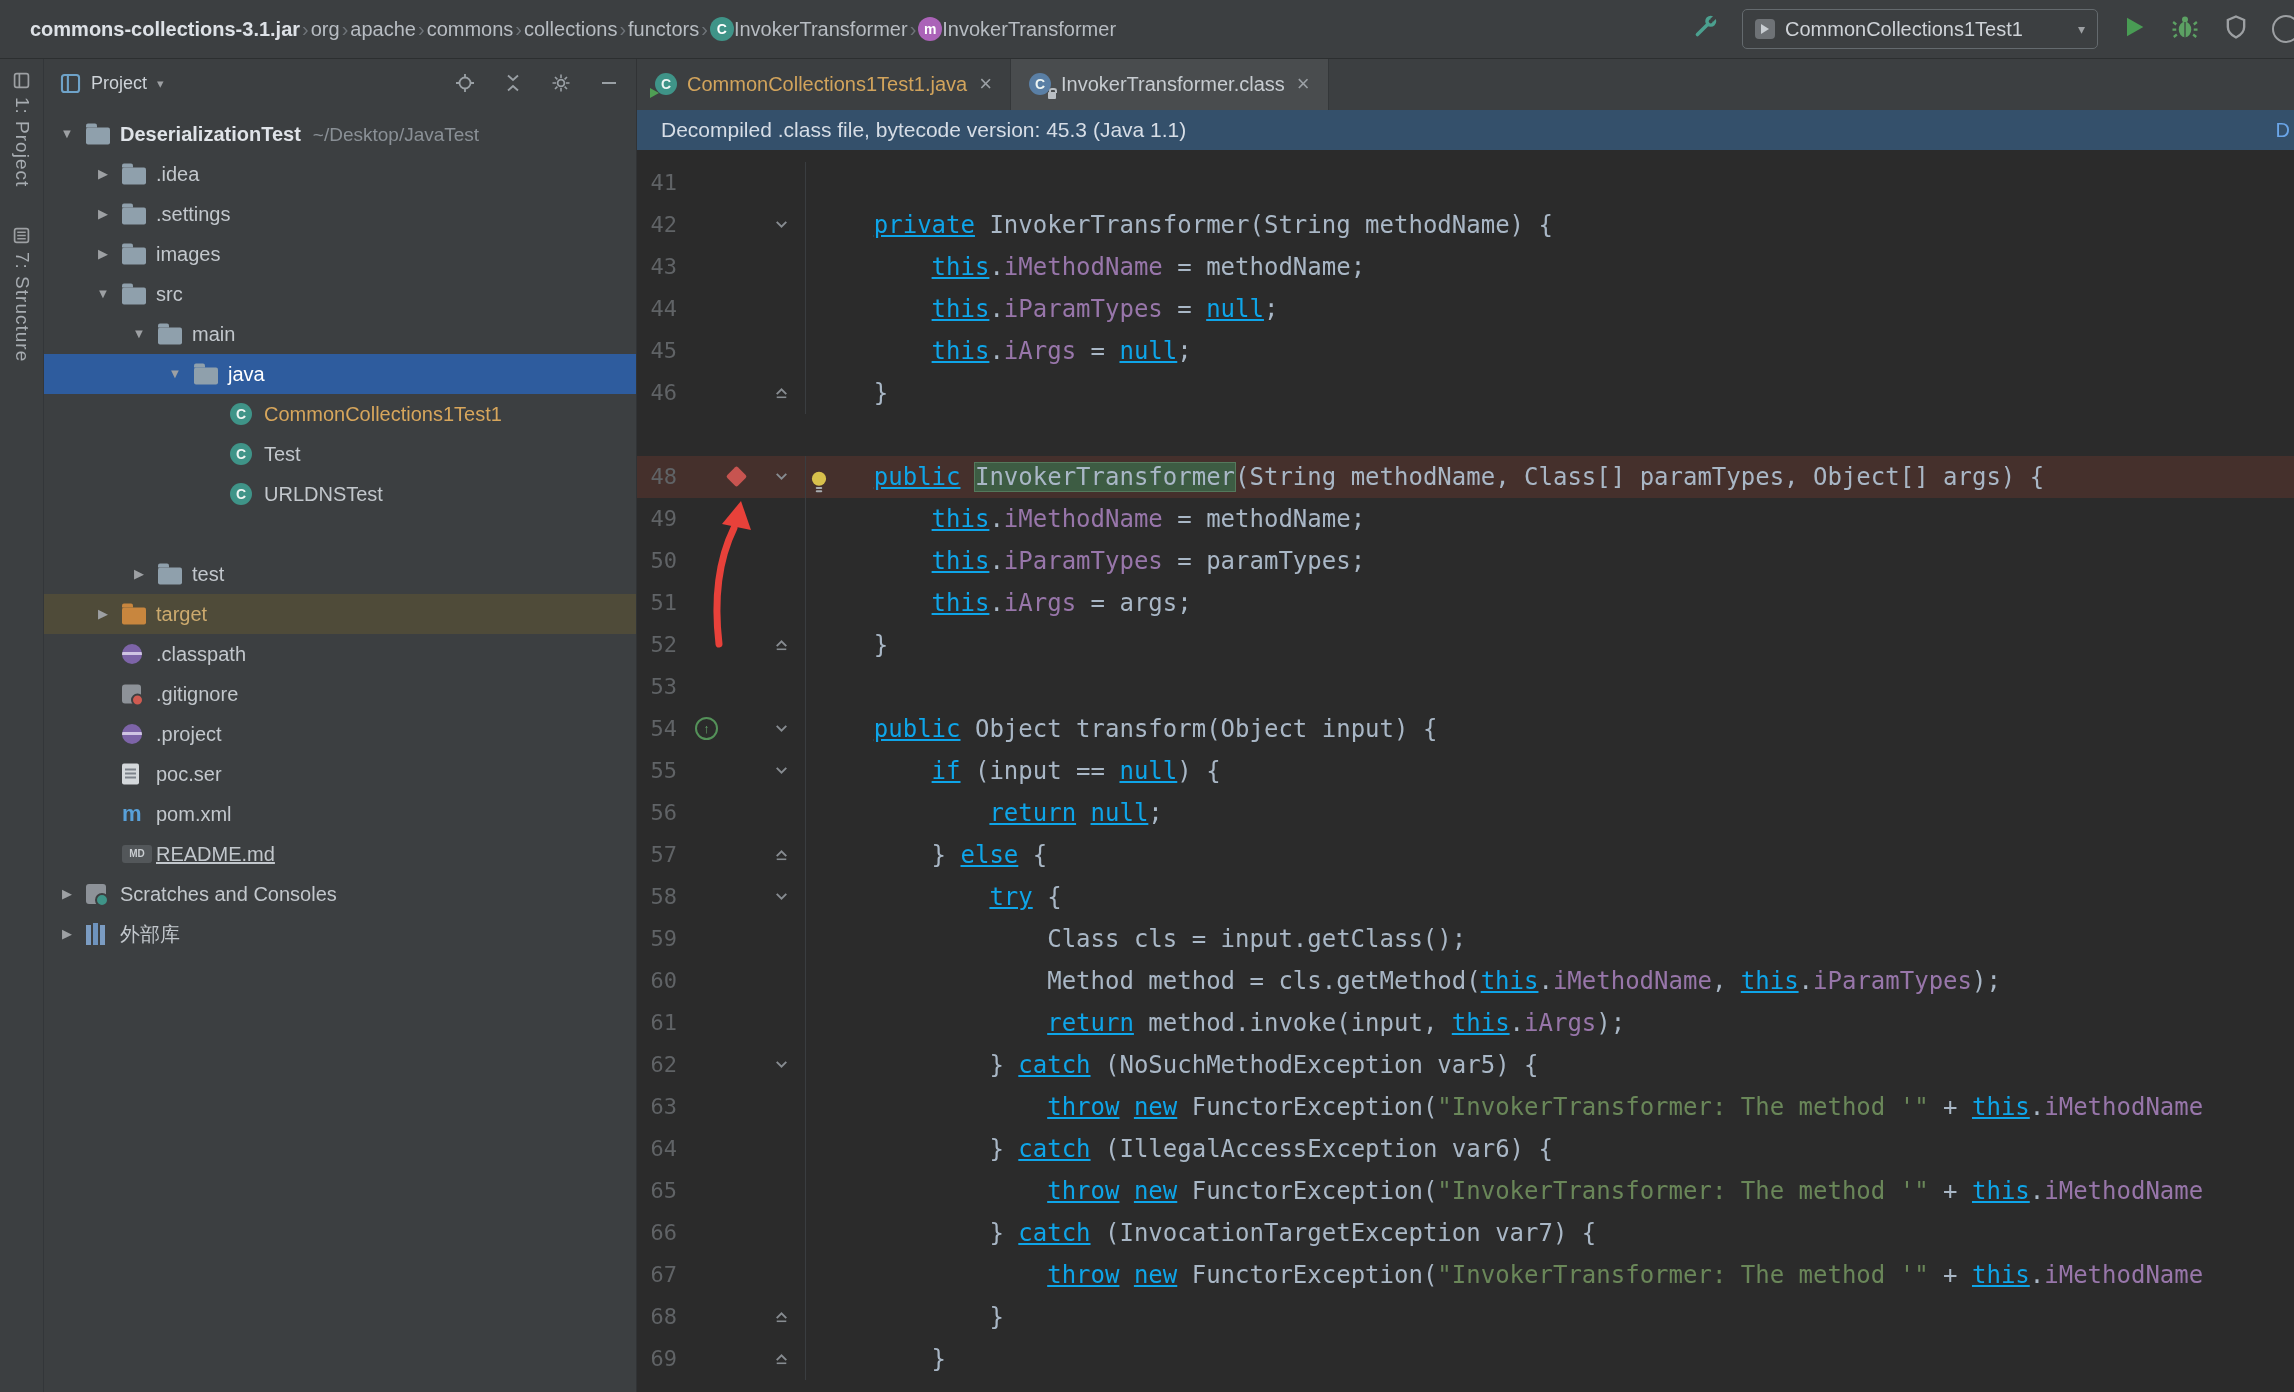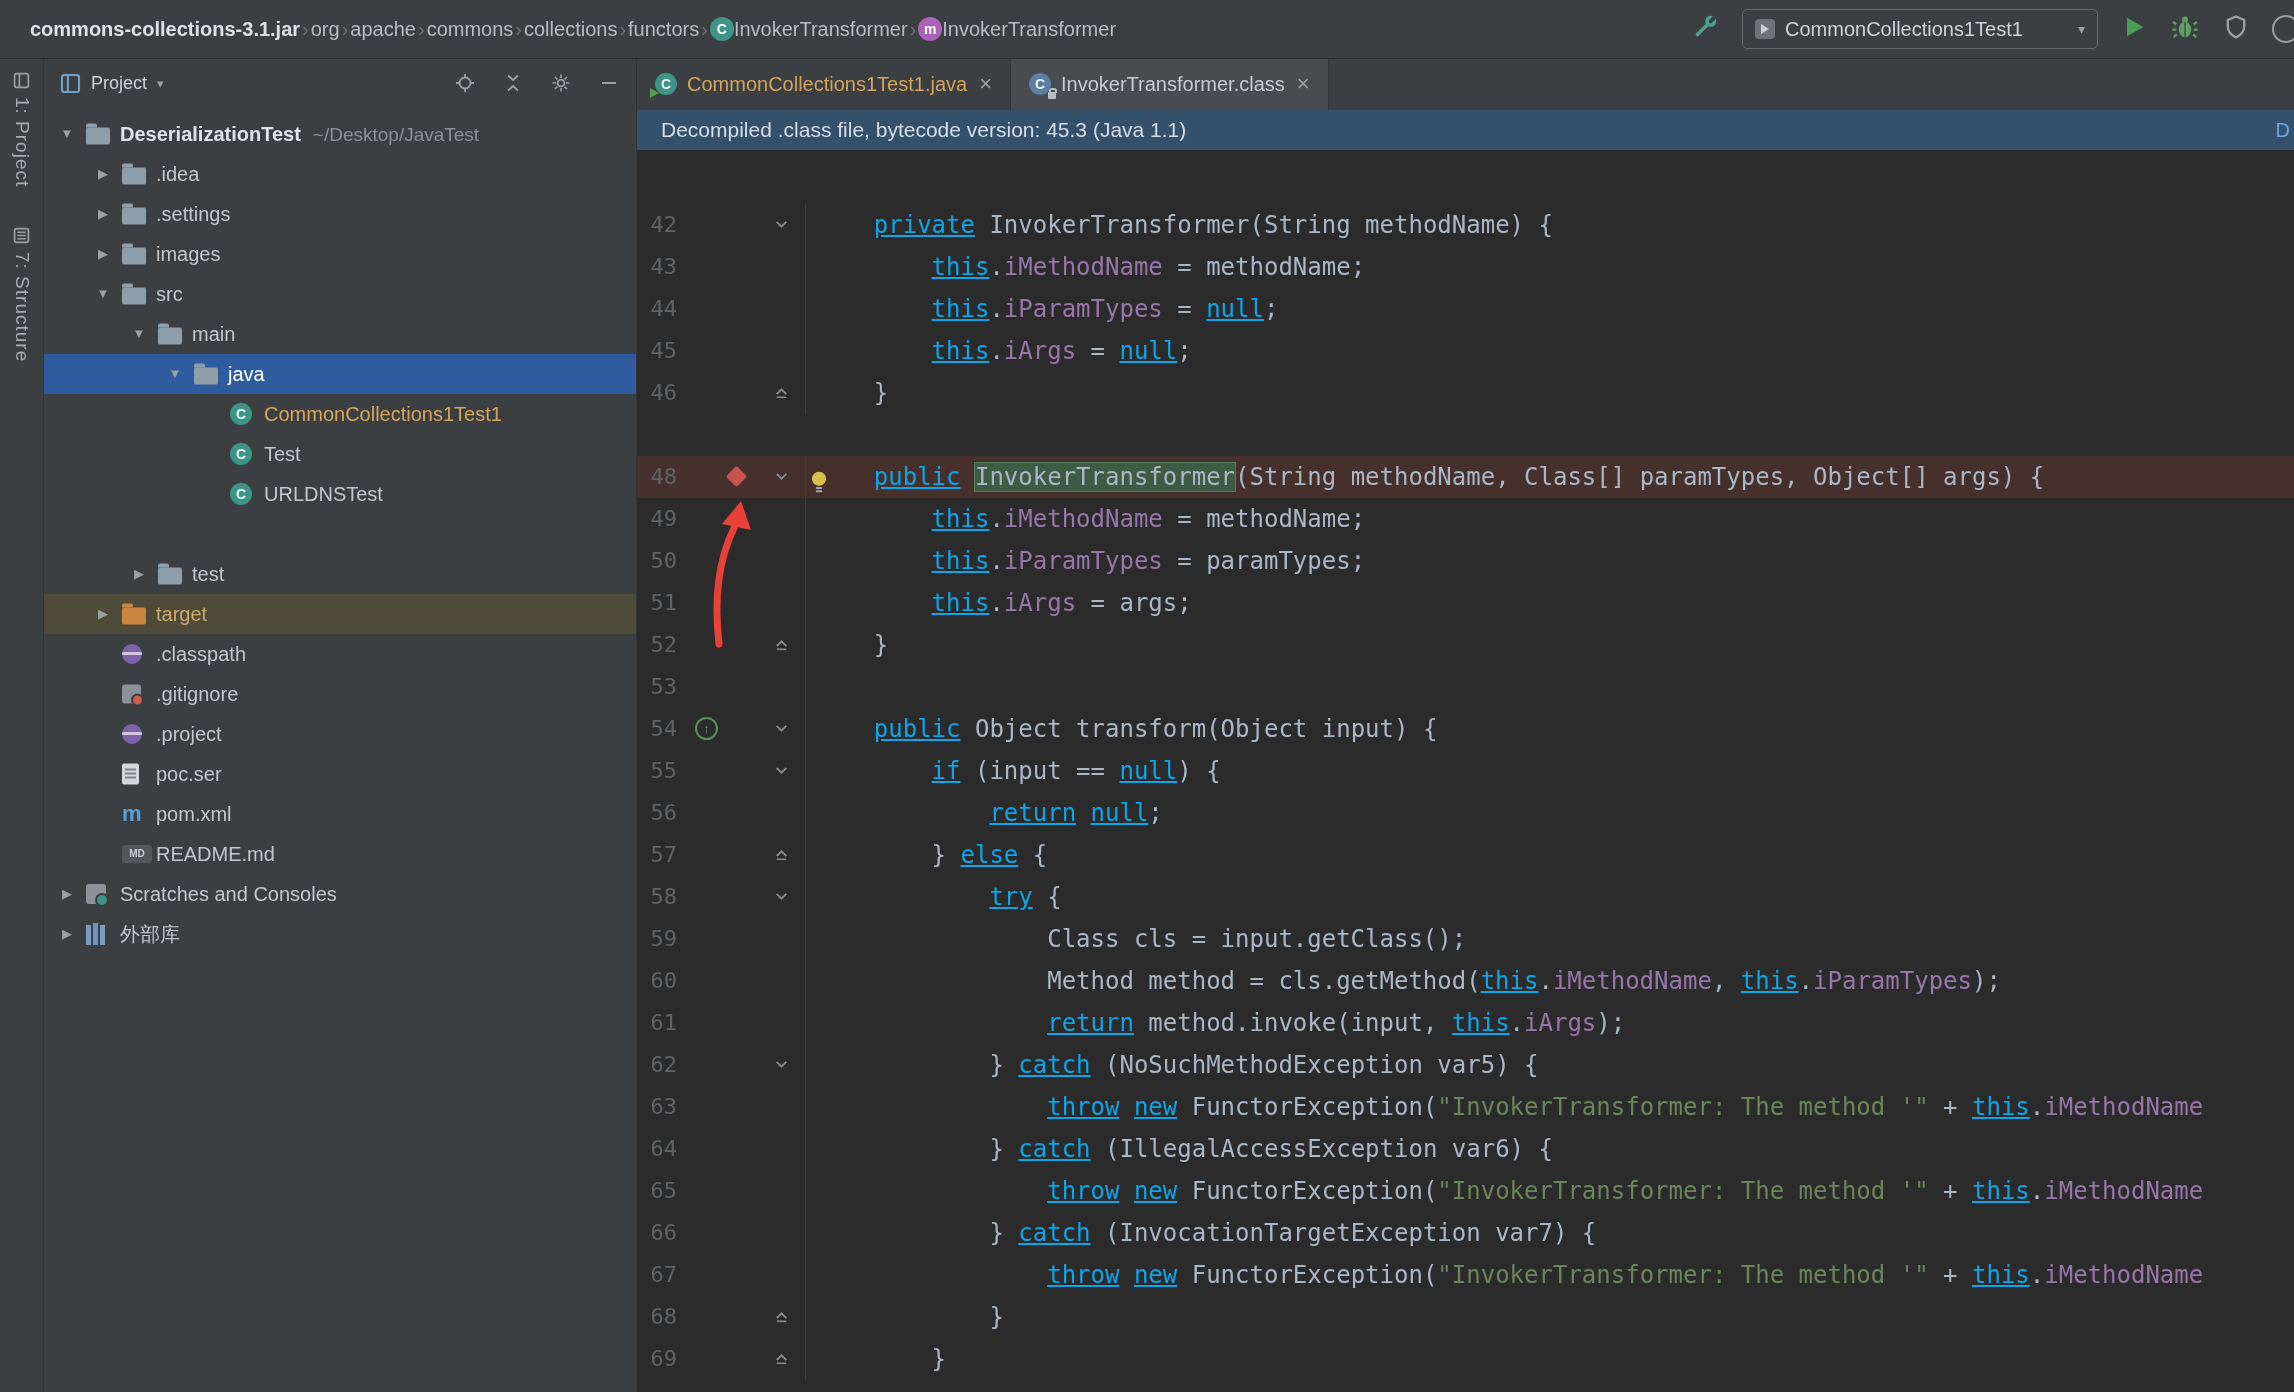--- a/index.html
+++ b/index.html
@@ -331,21 +331,21 @@
       <div class="trow" style="top:686px;">
         <span class="ticon" style="left:78px">
           <span class="mvn">m</span>
         </span>
         <span class="tlabel" style="left:112px;">pom.xml</span>
       </div>
       <div class="trow" style="top:726px;">
         <span class="ticon" style="left:78px">
           <span class="mdo">MD</span>
         </span>
-        <span class="tlabel" style="left:112px;">README.md</span>
+        <span class="tlabel" style="left:112px;text-decoration:underline;">README.md</span>
       </div>
       <div class="trow" style="top:766px;">
         <span class="ar" style="left:12px">▶</span>
         <span class="ticon" style="left:42px">
           <span class="scr"></span>
         </span>
         <span class="tlabel" style="left:76px;">Scratches and Consoles</span>
       </div>
       <div class="trow" style="top:806px;">
         <span class="ar" style="left:12px">▶</span>
@@ -372,20 +372,26 @@
       <span class="tabic tc2">C<i class="lock"></i></span>
       <span class="tab-label">InvokerTransformer.class</span>
       <span class="close">×</span>
     </div>
   </div>
   <div id="banner">
     <span>Decompiled .class file, bytecode version: 45.3 (Java 1.1)</span>
     <span id="banner-link">D</span>
   </div>
   <div id="codewrap">
+      <div class="cl" style="top:1px">
+        <span class="ln">41</span>
+        <span class="gic"></span>
+        <span class="fold"></span>
+        <span class="code"></span>
+      </div>
       <div class="cl" style="top:43px">
         <span class="ln">42</span>
         <span class="gic"></span>
         <span class="fold">
           <span class="fmark"><svg width="17" height="17" viewBox="0 0 16 16">
               <path d="M3.5 5.5 L8 10 L12.5 5.5" fill="none" stroke="#878c91" stroke-width="1.8"></path>
             </svg></span>
         </span>
         <span class="code"><span class="tok-d">    </span><span class="tok-k">private</span><span class="tok-d"> InvokerTransformer(String methodName) {</span></span>
       </div>

